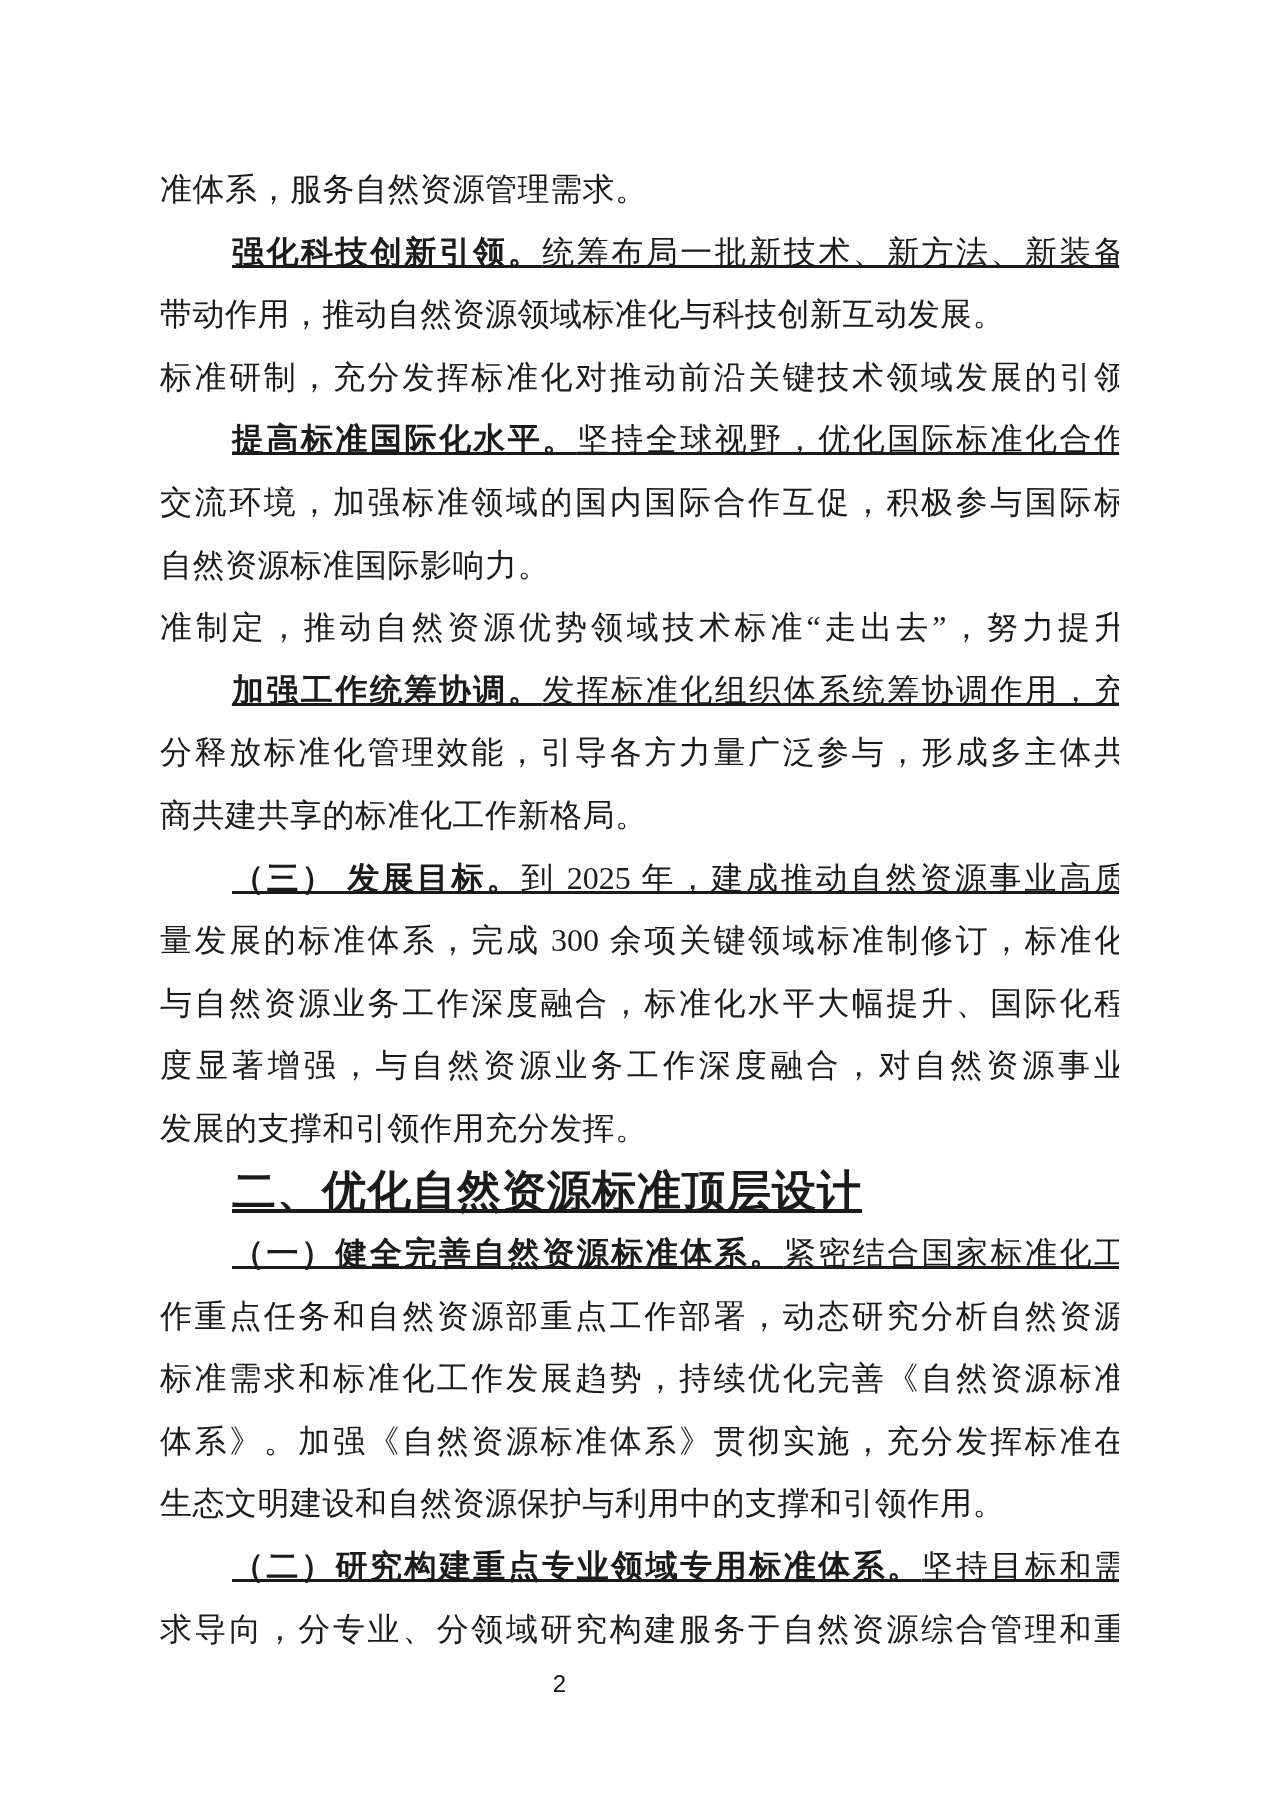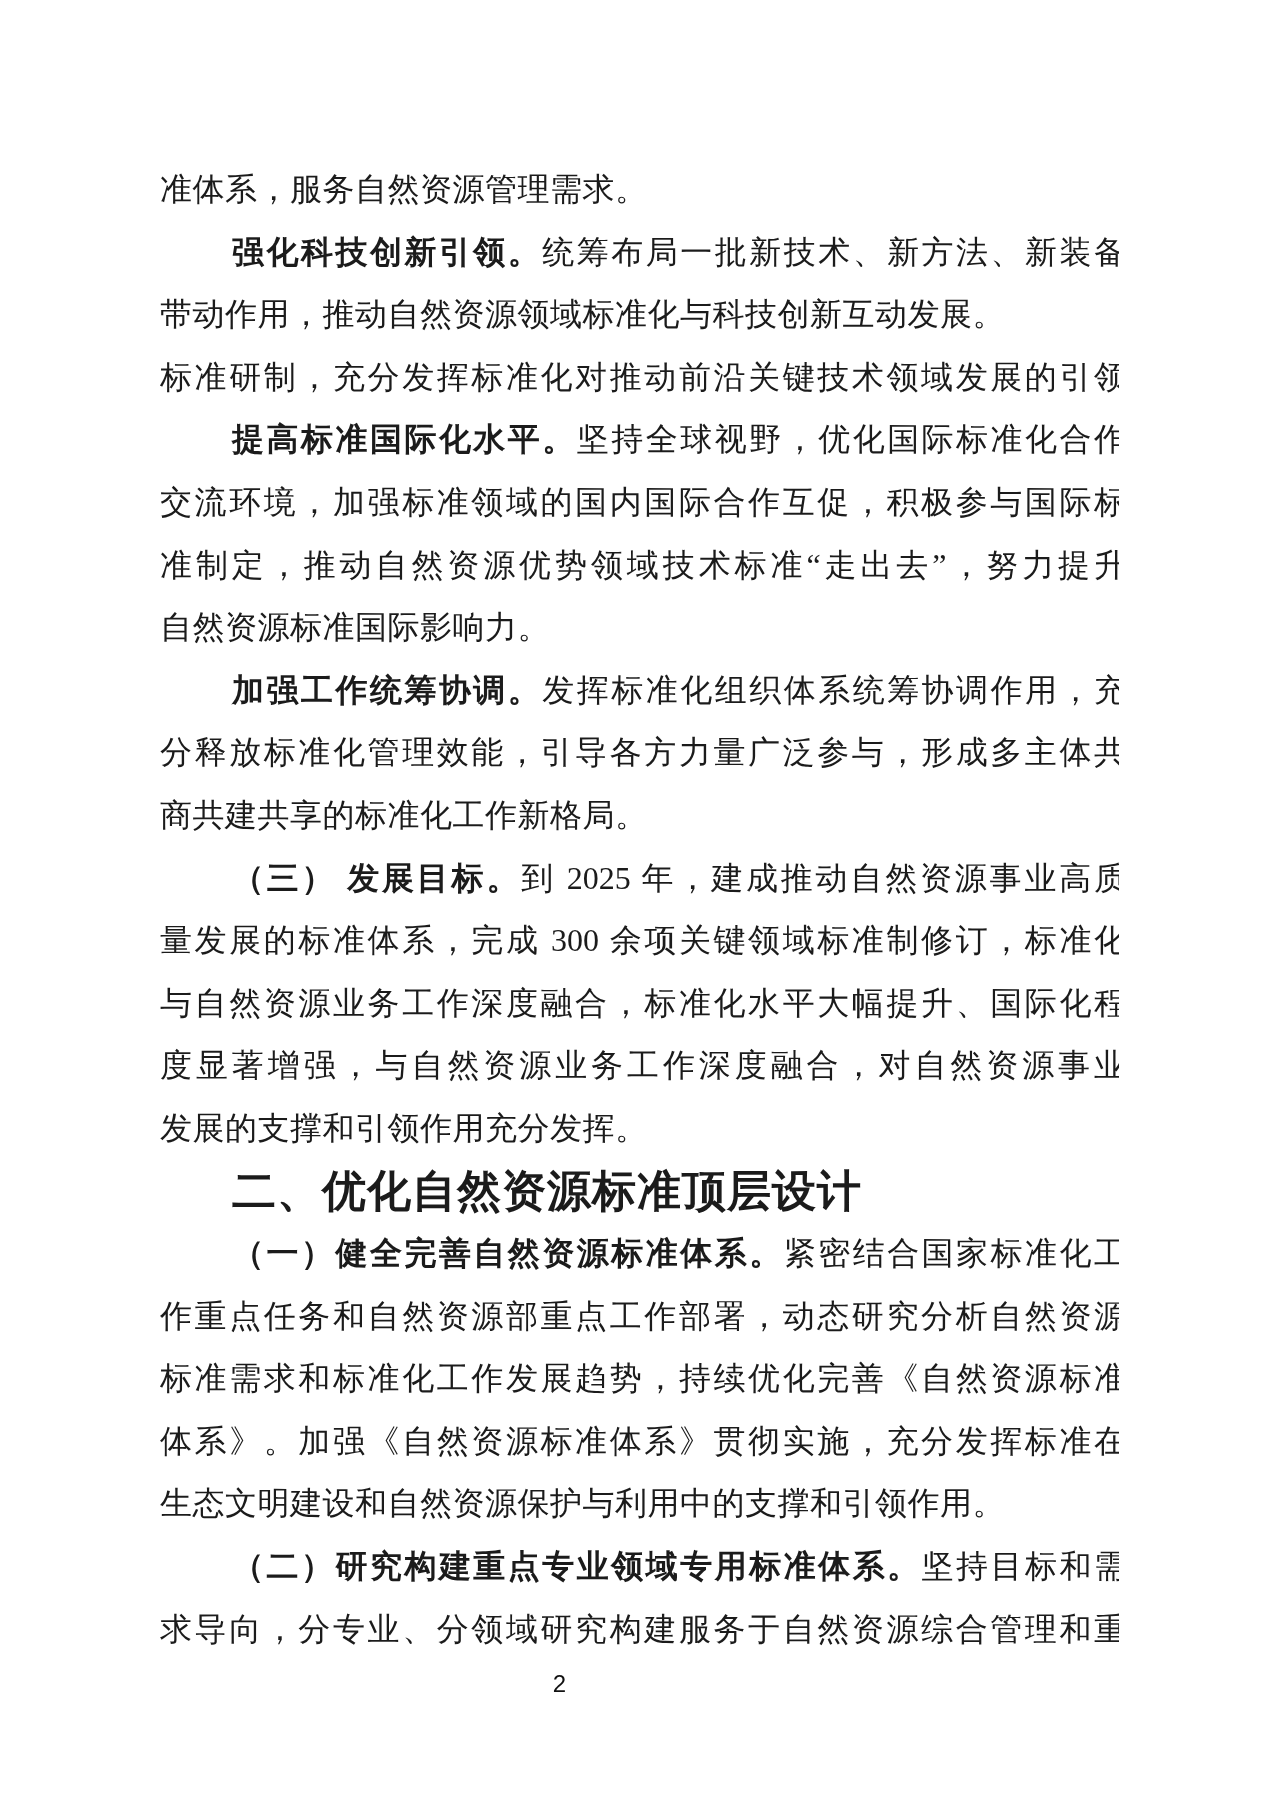--- a/index.html
+++ b/index.html
@@ -35,20 +35,21 @@
     letter-spacing: 0.5px;
     white-space: normal;
   }
   .line.j {
     text-align: justify;
     text-align-last: justify;
     letter-spacing: 0;
   }
   .line.ind {
     text-indent: 72px;
+    text-decoration: underline;
   }
   .line.head {
     font-family: "Liberation Sans", "DejaVu Sans", sans-serif;
     font-weight: 700;
     font-size: 44px;
     letter-spacing: 1px;
   }
   .b {
     font-weight: 700;
   }
@@ -67,22 +68,22 @@
 <body style="background: rgb(255, 255, 255); color: rgb(27, 27, 27);">
 
 <div class="page">
   <div class="content" id="content">
       <div class="line"><span>准体系，服务自然资源管理需求。</span></div>
       <div class="line j ind"><span class="b">强化科技创新引领。</span><span>统筹布局一批新技术、新方法、新装备</span></div>
       <div class="line"><span>带动作用，推动自然资源领域标准化与科技创新互动发展。</span></div>
       <div class="line j"><span>标准研制，充分发挥标准化对推动前沿关键技术领域发展的引领</span></div>
       <div class="line j ind"><span class="b">提高标准国际化水平。</span><span>坚持全球视野，优化国际标准化合作</span></div>
       <div class="line j"><span>交流环境，加强标准领域的国内国际合作互促，积极参与国际标</span></div>
+      <div class="line"><span>自然资源标准国际影响力。</span></div>
       <div class="line j"><span>准制定，推动自然资源优势领域技术标准“走出去”，努力提升</span></div>
-      <div class="line"><span>自然资源标准国际影响力。</span></div>
       <div class="line j ind"><span class="b">加强工作统筹协调。</span><span>发挥标准化组织体系统筹协调作用，充</span></div>
       <div class="line j"><span>分释放标准化管理效能，引导各方力量广泛参与，形成多主体共</span></div>
       <div class="line"><span>商共建共享的标准化工作新格局。</span></div>
       <div class="line j ind"><span class="b">（三） 发展目标。</span><span>到 2025 年，建成推动自然资源事业高质</span></div>
       <div class="line j"><span>量发展的标准体系，完成 300 余项关键领域标准制修订，标准化</span></div>
       <div class="line j"><span>与自然资源业务工作深度融合，标准化水平大幅提升、国际化程</span></div>
       <div class="line j"><span>度显著增强，与自然资源业务工作深度融合，对自然资源事业</span></div>
       <div class="line"><span>发展的支撑和引领作用充分发挥。</span></div>
       <div class="line ind head"><span class="b">二、优化自然资源标准顶层设计</span></div>
       <div class="line j ind"><span class="b">（一）健全完善自然资源标准体系。</span><span>紧密结合国家标准化工</span></div>

